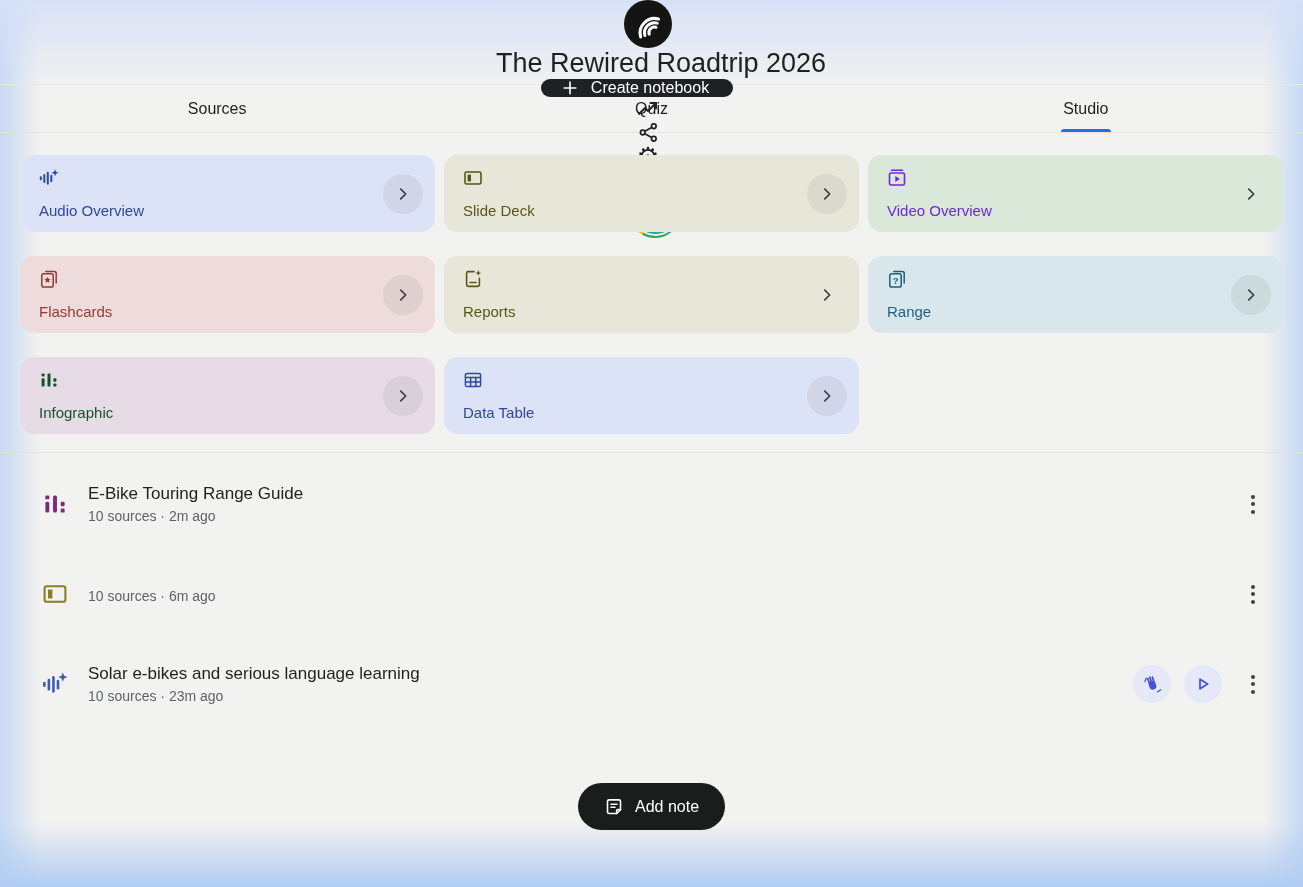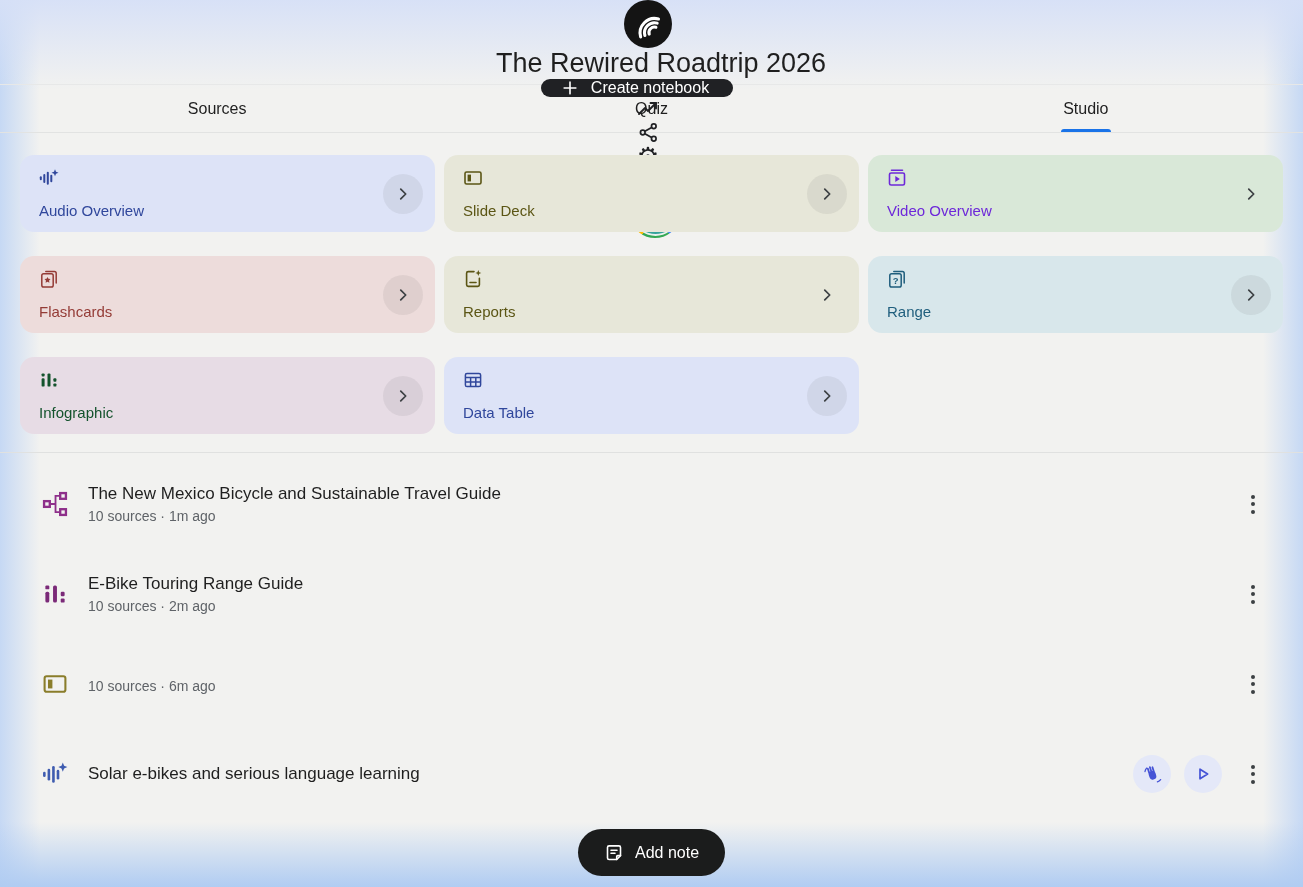--- a/index.html
+++ b/index.html
@@ -71,21 +71,21 @@
     background: #e4e8f8; color: #4553d6; display: flex; align-items: center; justify-content: center; margin-right: 13px; }
   .action-circle svg { width: 20px; height: 20px; }
   .kebab { width: 28px; height: 36px; border: none; background: transparent; cursor: pointer;
     display: flex; flex-direction: column; align-items: center; justify-content: center; gap: 3.5px; margin-left: 4px; }
   .kebab i { width: 4px; height: 4px; border-radius: 50%; background: #3c4043; }
 
   
   .addnote-wrap { display: flex; justify-content: center; margin-top: 10px; }
   .addnote-btn { display: flex; align-items: center; gap: 11px; background: #1b1c1c; color: #fff;
     border: none; border-radius: 26px; height: 47px; padding: 0 26px; font-size: 16px;
-    font-family: inherit; cursor: pointer; }
+    font-family: inherit; cursor: pointer; margin-top: 44px; }
   .addnote-btn svg { width: 20px; height: 20px; }
 </style>
 </head>
 <body>
 
 <div class="header">
   <span class="icon logo">
     <svg viewBox="0 0 48 48" width="48" height="48">
       <circle cx="24" cy="24" r="24" fill="#141414"></circle>
       <g stroke="#ffffff" stroke-width="3.1" fill="none" stroke-linecap="round" transform="rotate(-18 24 24)">
@@ -259,40 +259,20 @@
         <svg viewBox="0 0 20 20" fill="none" stroke="currentColor" stroke-width="1.9" stroke-linecap="round" stroke-linejoin="round">
           <path d="M7.5 4.5 L13 10 l-5.5 5.5"></path>
         </svg>
       </span></div>
   </div>
 
 <hr class="section-divider">
 
 <div class="artifact-list">
     <div class="artifact-row">
-      <span class="icon artifact-icon" style="color:#8e2f8a">
-        <svg viewBox="0 0 20 20" fill="none" stroke="currentColor" stroke-width="1.8">
-          <rect x="1.6" y="7.8" width="4.4" height="4.4"></rect>
-          <rect x="14" y="1.6" width="4.4" height="4.4"></rect>
-          <rect x="14" y="14" width="4.4" height="4.4"></rect>
-          <path d="M6 10 h4.4 M10.4 10 V3.8 h3.6 M10.4 10 v6.2 h3.6" stroke-width="1.4"></path>
-        </svg>
-      </span>
-      <div class="artifact-text">
-        <div class="artifact-title">The New Mexico Bicycle and Sustainable Travel Guide</div>
-        <div class="artifact-meta">10 sources · 1m ago</div>
-      </div>
-      <div class="row-spacer"></div>
-      <button class="kebab">
-        <i></i>
-        <i></i>
-        <i></i>
-      </button>
-    </div>
-    <div class="artifact-row">
       <span class="icon artifact-icon" style="color:#7b2a78">
         <svg viewBox="0 0 20 20" fill="currentColor">
           <rect x="2.6" y="3.4" width="3" height="3" rx="0.9"></rect>
           <rect x="2.6" y="8.3" width="3" height="8.3" rx="1.2"></rect>
           <rect x="8.5" y="3.4" width="3" height="13.2" rx="1.2"></rect>
           <rect x="14.4" y="8.3" width="3" height="3.4" rx="0.9"></rect>
           <rect x="14.4" y="13.4" width="3" height="3.2" rx="0.9"></rect>
         </svg>
       </span>
       <div class="artifact-text">
@@ -328,20 +308,21 @@
         <svg viewBox="0 0 20 20" fill="currentColor">
           <rect x="0.8" y="8.3" width="2" height="4" rx="1"></rect>
           <rect x="4.3" y="6" width="2" height="9" rx="1"></rect>
           <rect x="7.8" y="3.8" width="2" height="13" rx="1"></rect>
           <rect x="11.3" y="6.8" width="2" height="7.5" rx="1"></rect>
           <path d="M16 1.2 l1 2.5 2.5 1 -2.5 1 -1 2.5 -1-2.5 -2.5-1 2.5-1z"></path>
         </svg>
       </span>
       <div class="artifact-text">
         <div class="artifact-title">Solar e-bikes and serious language learning</div>
+        <div class="artifact-meta">10 sources · 23m ago</div>
       </div>
       <div class="row-spacer"></div>
       <button class="action-circle">
         <span class="icon ">
           <svg viewBox="0 0 20 20">
             <g transform="rotate(-18 10 10)" fill="currentColor">
               <rect x="6.6" y="7" width="7" height="8.6" rx="3.2"></rect>
               <rect x="6.8" y="2.8" width="1.8" height="6" rx="0.9"></rect>
               <rect x="9.2" y="2" width="1.8" height="6.6" rx="0.9"></rect>
               <rect x="11.6" y="2.8" width="1.8" height="6" rx="0.9"></rect>

